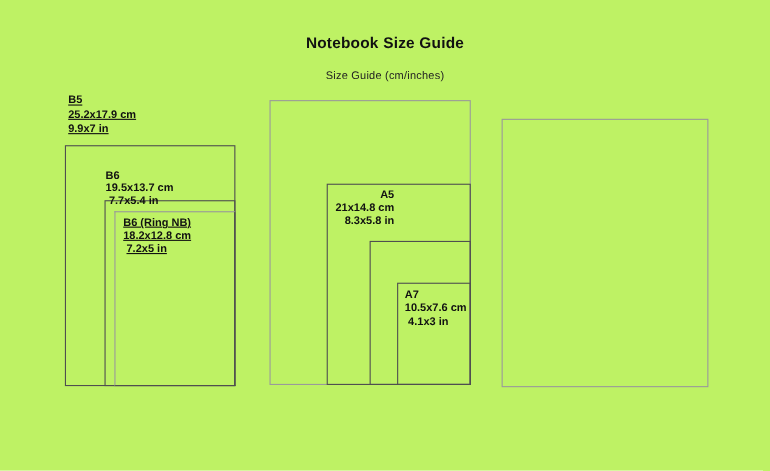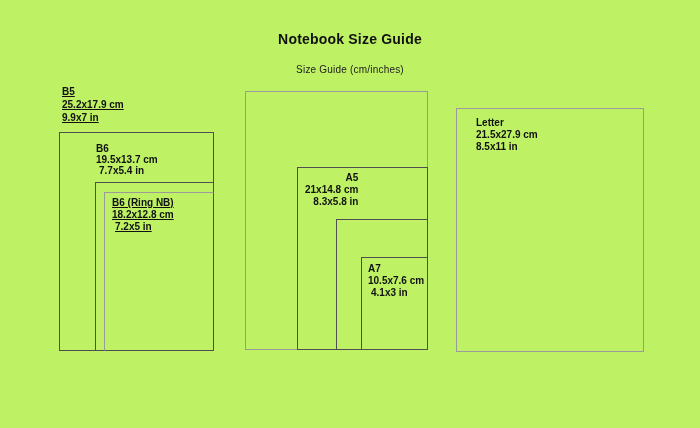--- a/index.html
+++ b/index.html
@@ -46,21 +46,21 @@
   .rect.light-dark-right { border: 1px solid #9a9a9a; border-right-color: #4f4f4f; border-bottom-color: #4f4f4f; }
   .label {
     position: absolute;
     font-size: 10px;
     font-weight: bold;
     color: #111111;
     line-height: 12px;
     white-space: nowrap;
   }
   .label.lh13 { line-height: 13px; text-decoration: underline; }
-  .label.lh11 { line-height: 11px; }
+  .label.lh11 { line-height: 11px; margin-top: 12px; }
   .line.indent { padding-left: 3px; }
 </style>
 </head>
 <body>
 
 <div class="canvas">
 
   <div class="header">
     <div class="title">Notebook Size Guide</div>
     <div class="subtitle">Size Guide (cm/inches)</div>
@@ -102,19 +102,14 @@
     <div class="line">8.3x5.8 in</div>
   </div>
 
 
   <div class="label" style="left:368px; top:263px;">
     <div class="line">A7</div>
     <div class="line">10.5x7.6 cm</div>
     <div class="line indent">4.1x3 in</div>
   </div>
 
-  <div class="label" style="left:476px; top:117px;">
-    <div class="line">Letter</div>
-    <div class="line">21.5x27.9 cm</div>
-    <div class="line">8.5x11 in</div>
-  </div>
 
 </div>
 
 </body></html>

